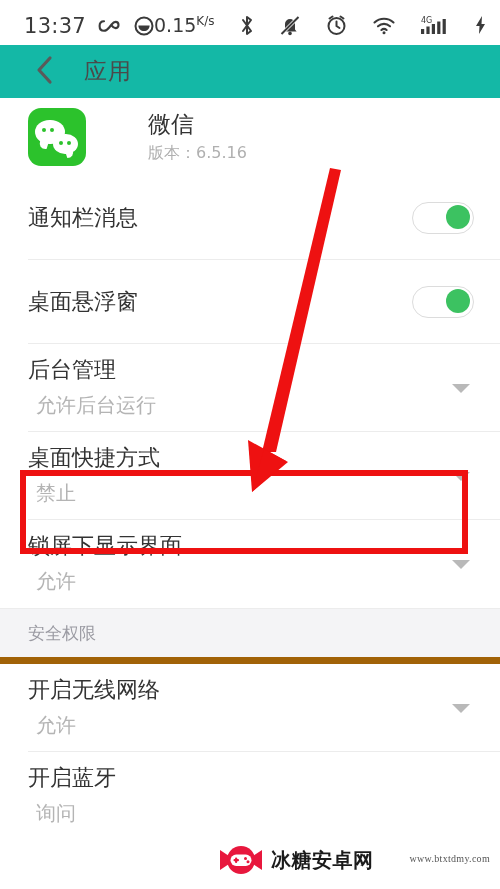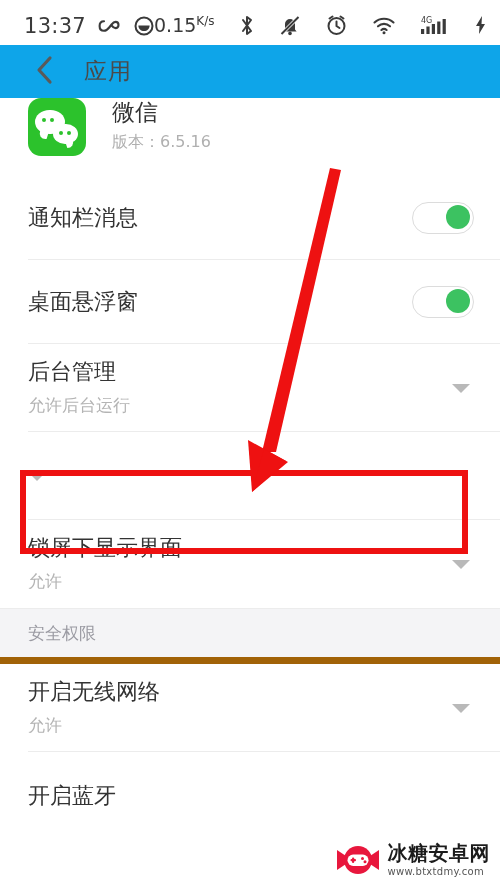--- a/index.html
+++ b/index.html
@@ -33,31 +33,31 @@
   .batt:after{
     content:"";position:absolute;right:-5px;top:5px;width:3px;height:7px;
     background:#444;border-radius:0 2px 2px 0;
   }
   .batt i{display:block;height:100%;width:88%;background:#2bc14a;border-radius:1px;}
   .sb-pct{font-size:16px;color:#3a3a3a;margin-left:2px;}
 
   
   .header{
     height:53px;display:flex;align-items:center;
-    padding-left:28px;background:#0ea5e9;
+    padding-left:28px;background:#14b8a6;
   }
   .backbtn{
     width:34px;height:34px;display:flex;align-items:center;justify-content:center;
     cursor:pointer;
   }
   .htitle{font-size:23px;color:#4a4a4a;margin-left:22px;letter-spacing:1px;}
 
   
   .appbar{
-    height:78px;display:flex;align-items:flex-start;padding:0 28px;background:#fff;
+    height:78px;display:flex;align-items:center;padding:0 28px;background:#fff;gap:36px;
   }
   .appicon{
     width:58px;height:58px;border-radius:13px;background:#2cc22c;
     position:relative;flex:none;overflow:hidden;
   }
   .bub{position:absolute;background:#fff;border-radius:50%;}
   .bub.big{width:30px;height:24px;left:7px;top:12px;border-radius:50%/52%;}
   .bub.big:after{
     content:"";position:absolute;left:4px;bottom:-5px;width:9px;height:9px;
     background:#fff;border-radius:0 0 0 8px;transform:skewX(-18deg);
@@ -82,21 +82,21 @@
     background:#fff;
   }
   .row.sep:after{
     content:"";position:absolute;left:28px;right:0;bottom:0;height:1px;
     background:#ececec;
   }
   .row-toggle{height:84px;}
   .row-two{height:88px;}
   .row-txt{flex:1;min-width:0;}
   .row-title{font-size:22px;color:#333;line-height:1.2;}
-  .row-sub{font-size:17px;color:#b4b4b4;margin-top:8px;}
+  .row-sub{font-size:20px;color:#b4b4b4;margin-top:8px;margin-left:8px;}
   .caret{
     width:0;height:0;border-left:9px solid transparent;border-right:9px solid transparent;
     border-top:9px solid #b9b9b9;margin-right:4px;flex:none;
   }
   .switch{
     width:62px;height:32px;border-radius:17px;border:1.6px solid #dcdcdc;
     background:#fff;position:relative;flex:none;box-sizing:border-box;
   }
   .switch i{
     position:absolute;width:24px;height:24px;border-radius:50%;
@@ -114,23 +114,23 @@
   .hlbox{
     position:absolute;left:20px;top:470px;width:448px;height:84px;
     border:6px solid #ee1111;box-sizing:border-box;
   }
 
   
   .wm{
     position:absolute;right:10px;bottom:10px;display:flex;align-items:center;gap:7px;
   }
   .wm-logo{width:46px;height:38px;position:relative;flex:none;}
-  .wm-txt{display:flex;flex-direction:column;line-height:1;}
+  .wm-txt{display:flex;line-height:1;gap:36px;}
   .wm-name{font-size:20px;font-weight:bold;color:#1b1b1b;letter-spacing:0.5px;}
-  .wm-url{font-size:10px;color:#555;margin-top:4px;letter-spacing:0.3px;}
+  .wm-url{font-size:10px;color:#555;margin-top:4px;letter-spacing:0.3px;font-family:Liberation Serif, serif;}
 </style>
 </head>
 <body>
 
 <div class="phone">
 
   <div class="statusbar">
     <div class="sb-left">
       <span class="sb-time">13:37</span>
       <span class="sb-ico">
@@ -248,20 +248,24 @@
 
     <div class="row row-two sep">
       <div class="row-txt">
         <div class="row-title">后台管理</div>
         <div class="row-sub">允许后台运行</div>
       </div>
       <div class="caret"></div>
     </div>
 
     <div class="row row-two sep">
+      <div class="row-txt">
+        <div class="row-title">桌面快捷方式</div>
+        <div class="row-sub">禁止</div>
+      </div>
       <div class="caret"></div>
     </div>
 
     <div class="row row-two">
       <div class="row-txt">
         <div class="row-title">锁屏下显示界面</div>
         <div class="row-sub">允许</div>
       </div>
       <div class="caret"></div>
     </div>
@@ -274,20 +278,21 @@
       <div class="row-txt">
         <div class="row-title">开启无线网络</div>
         <div class="row-sub">允许</div>
       </div>
       <div class="caret"></div>
     </div>
 
     <div class="row row-two">
       <div class="row-txt">
         <div class="row-title">开启蓝牙</div>
+        <div class="row-sub">询问</div>
       </div>
     </div>
 
   </div>
 
   <div class="hlbox"></div>
 
   <svg class="anno" viewBox="0 0 500 889">
     <g>
       <path d="M341 170 L276 452 L262 452 L330 168 Z" fill="#ee1111"></path>

